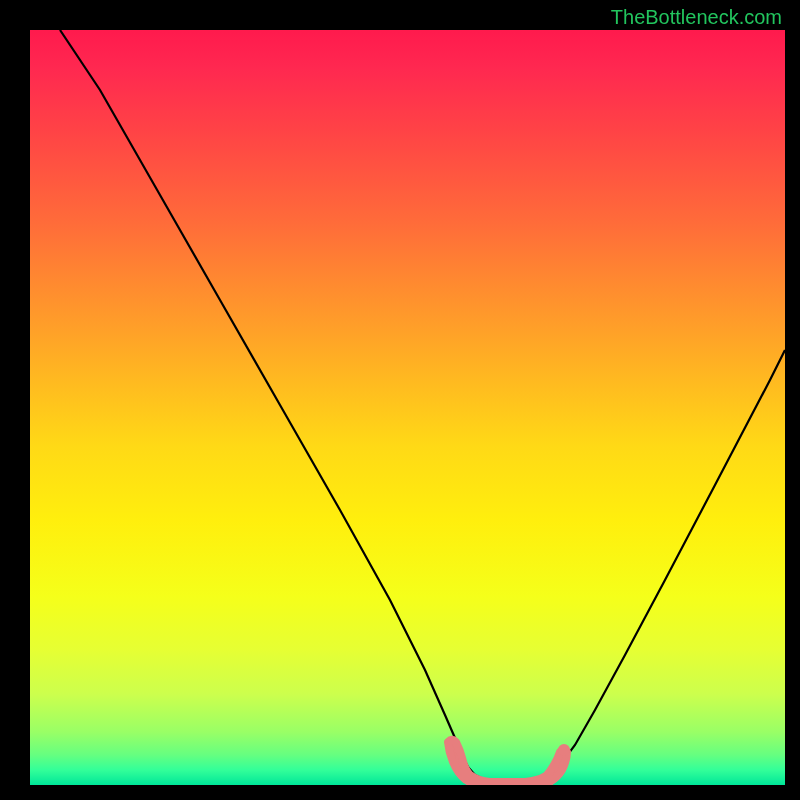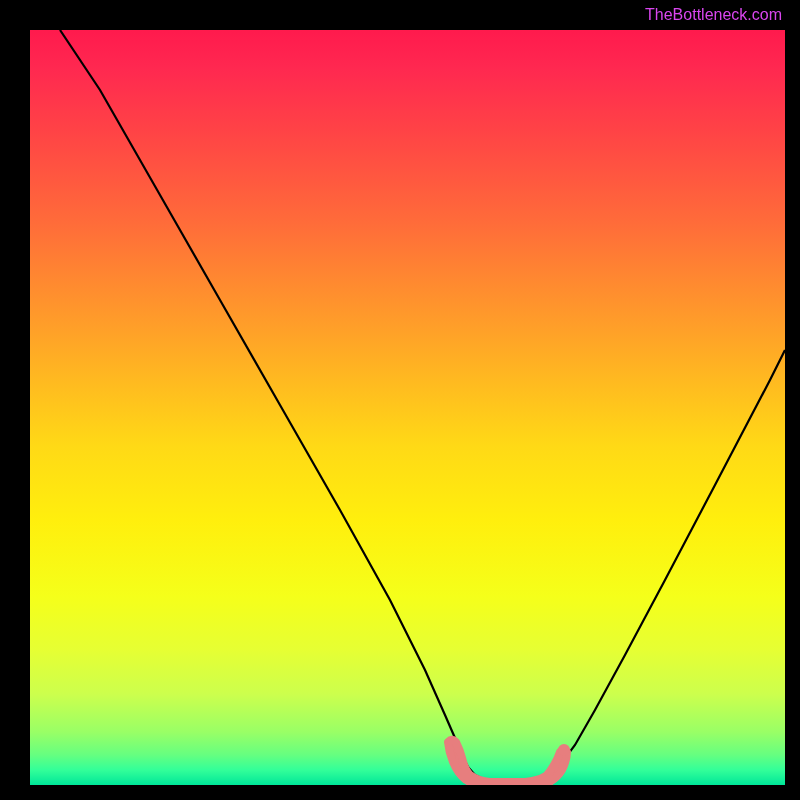--- a/index.html
+++ b/index.html
@@ -32,22 +32,22 @@
       #99ff66 93%,
       #66ff80 96%,
       #33ff99 98%,
       #00e699 100%
     );
   }
   .watermark {
     position: absolute;
     top: 6px;
     right: 18px;
-    color: #d946ef;
-    font-size: 16px;
+    color: #22c55e;
+    font-size: 20px;
     font-weight: 500;
     z-index: 10;
   }
   svg.curve {
     position: absolute;
     left: 30px;
     top: 30px;
     width: 755px;
     height: 755px;
     z-index: 5;

